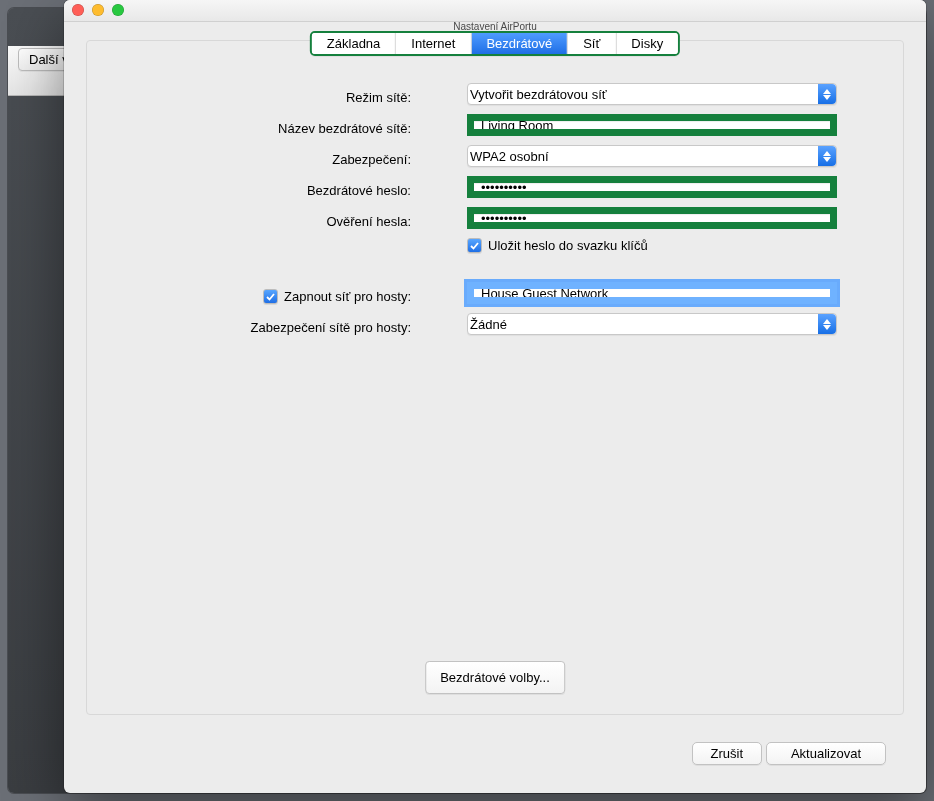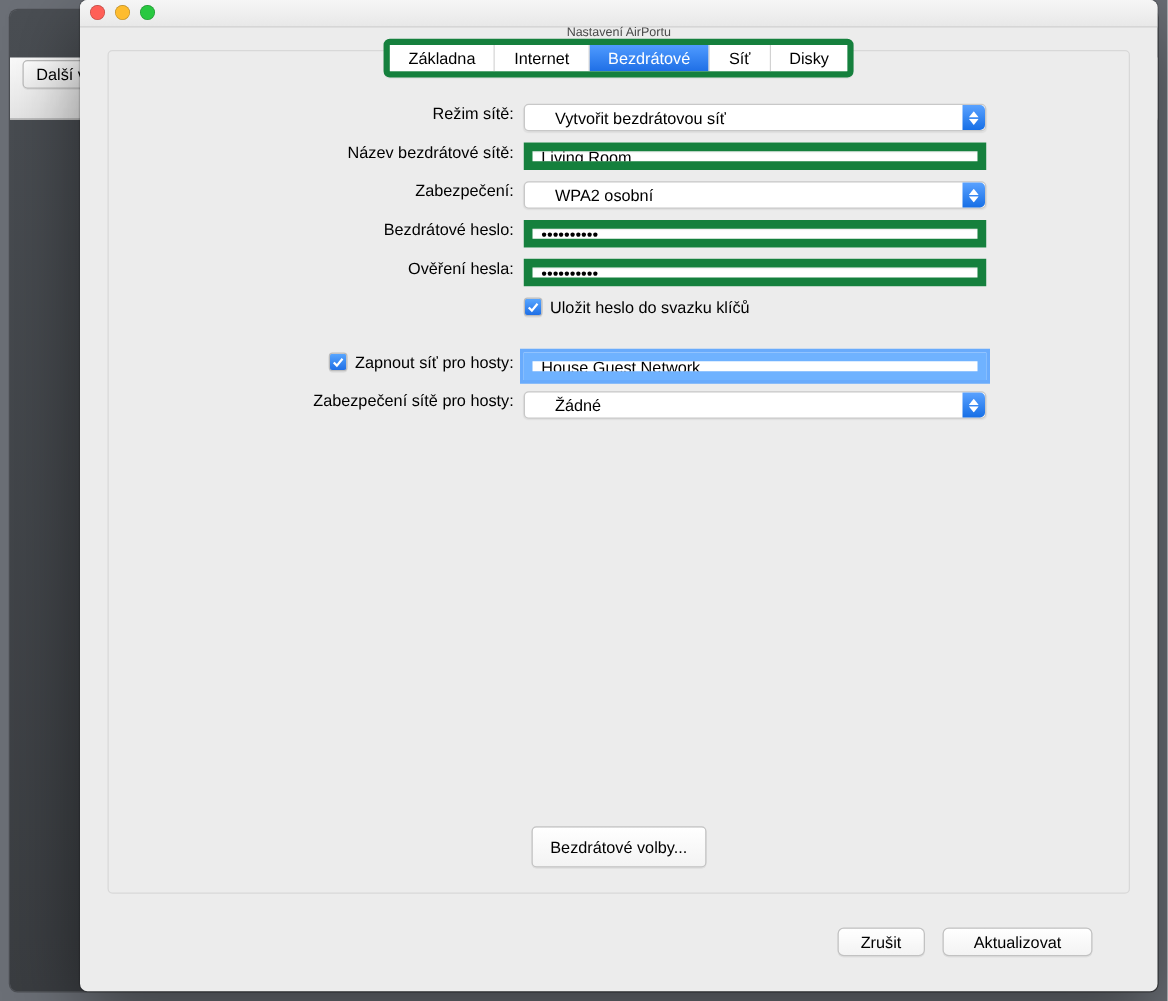--- a/index.html
+++ b/index.html
@@ -65,53 +65,53 @@
     background:#ececec;
     border:1px solid #d8d8d8;
     border-radius:4px;
   }
 
   .seg {
     position:absolute;
     top:-10px; left:50%; transform:translateX(-50%);
     display:flex;
     background:#fff;
-    border:5px solid #15803d;
+    border:2px solid #15803d;
     border-radius:5px;
     overflow:hidden;
     box-shadow: 0 1px 0 rgba(0,0,0,.05);
   }
   .seg button {
     border:none; background:#fff; padding:3px 15px;
     font-size:13px; cursor:pointer;
     border-right:1px solid #d2d2d2;
   }
   .seg button:last-child { border-right:none; }
   .seg button.sel { background:#3b82f6; background:linear-gradient(#4f9bff,#1f6fe6); color:#fff; }
 
   .form {
     position:absolute;
     left:0; right:0; top:42px;
     padding: 0 42px;
   }
-  .row { display:flex; align-items:flex-start; margin-bottom:9px; }
+  .row { display:flex; align-items:flex-end; margin-bottom:9px;gap:48px; }
   .lbl {
     width:290px; text-align:right; padding-right:8px;
     font-size:13px; color:#000;
   }
   .ctrl { flex:0 0 370px; width:370px; }
 
   .popup {
     display:flex; align-items:center; justify-content:space-between;
     height:22px;
     background:#fff;
     border:1px solid #c8c8c8;
     border-radius:4px;
     box-shadow: 0 1px 1px rgba(0,0,0,.06);
-    padding:0 0 0 24px;
+    padding:0 0 0 2px;
     font-size:13px;
     cursor:pointer;
   }
   .popup .arrows {
     width:18px; height:100%;
     background: linear-gradient(#5aa2ff,#176fe6);
     border-top-right-radius:4px; border-bottom-right-radius:4px;
     display:flex; flex-direction:column; align-items:center; justify-content:center;
     gap:1px;
   }
@@ -141,22 +141,22 @@
 
   .options-btn {
     position:absolute; bottom:20px; left:50%; transform:translateX(-50%);
     background:linear-gradient(#ffffff,#f3f3f3);
     border:1px solid #c2c2c2; border-radius:4px;
     padding:8px 14px; font-size:13px; cursor:pointer;
     box-shadow: 0 1px 0 rgba(0,0,0,.06);
   }
 
   .footer-btns {
-    position:absolute; right:52px; bottom:28px;
-    display:flex; gap:14px;padding-left:40px;
+    position:absolute; right:40px; bottom:28px;
+    display:flex; gap:4px;padding-left:40px;
   }
   .mac-btn {
     background:linear-gradient(#ffffff,#f3f3f3);
     border:1px solid #c2c2c2; border-radius:5px;
     padding:3px 18px; font-size:13px; cursor:pointer;
     box-shadow: 0 1px 0 rgba(0,0,0,.06);
   }
   .mac-btn.default { min-width:120px; }
 </style>
 </head>

